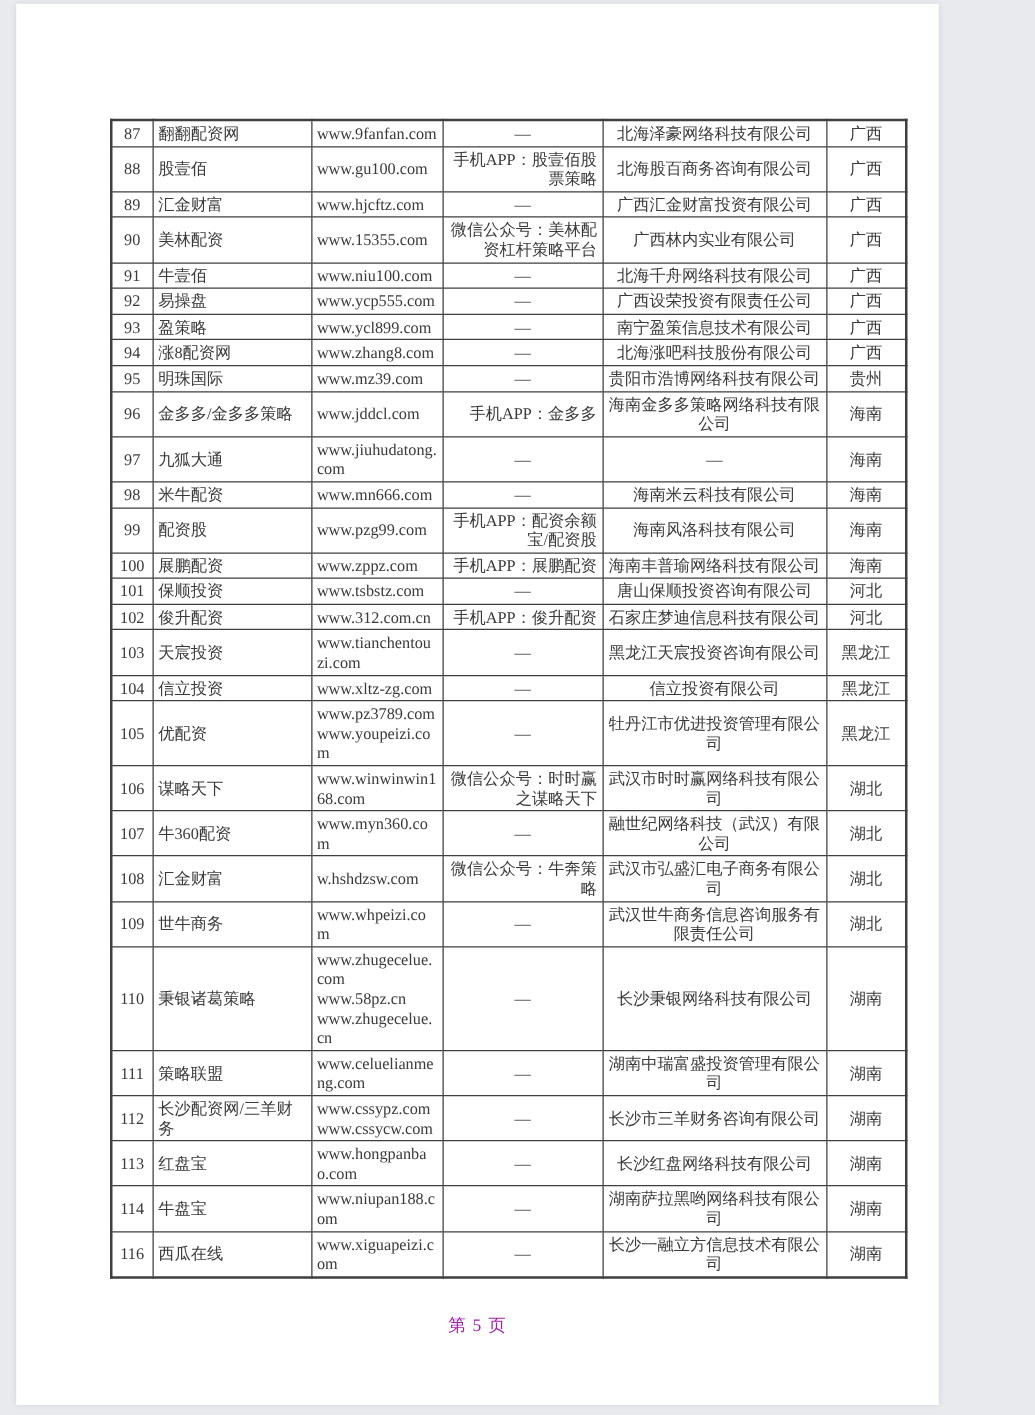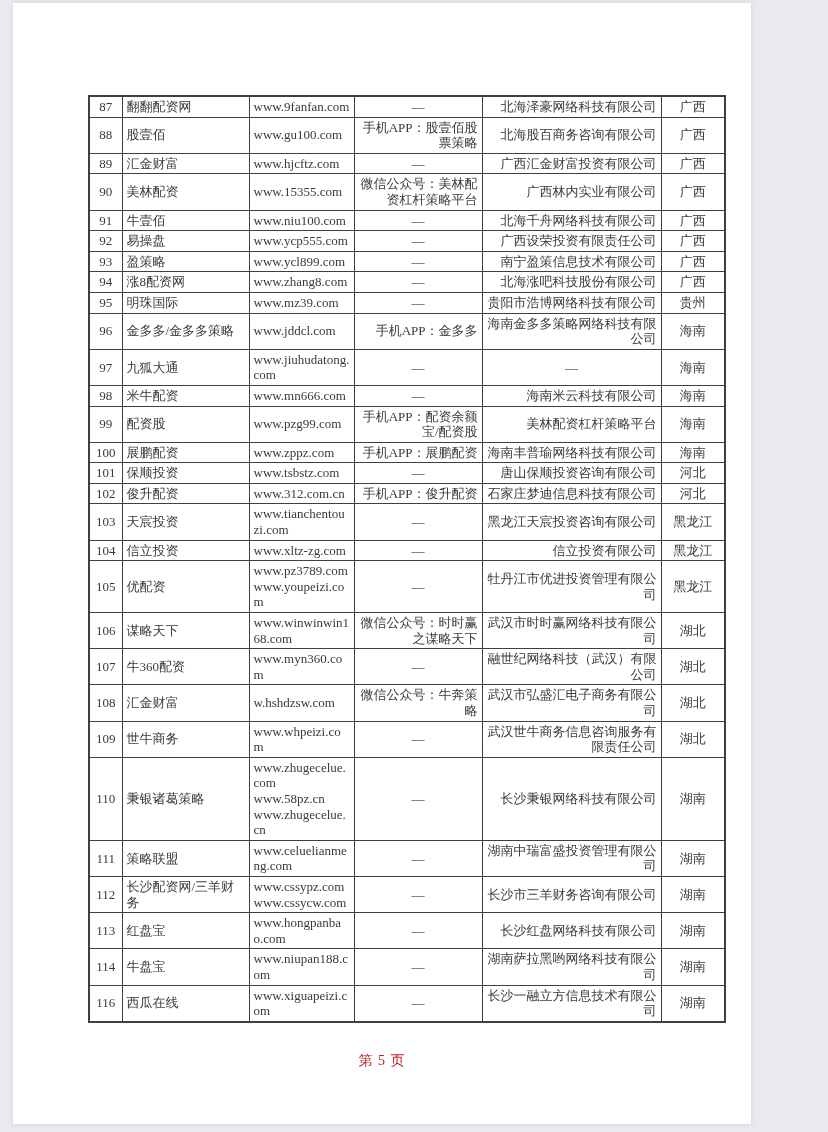--- a/index.html
+++ b/index.html
@@ -41,31 +41,31 @@
     overflow: hidden;
   }
   td.c0 { text-align: center; }                 
   td.c1 { text-align: left; }                 
   td.c2 {                                        
     text-align: left;
     word-break: break-all;
     white-space: pre-line;
   }
   td.c3 { text-align: right; }                   
-  td.c4 { text-align: right; }                   
+  td.c4 { text-align: center; }                   
   td.c5 { text-align: center; margin-top: 39px; }                 
   td.dash { text-align: center; }
   .footer {
     position: absolute;
     left: 0;
     top: 1049px;
     width: 100%;
     text-align: center;
     font-size: 14px;
-    color: #b91c1c;
+    color: #a21caf;
     letter-spacing: 1px;
   }
 </style>
 </head>
 <body>
 
 <div class="sheet">
 
   <table class="records">
     <colgroup>
@@ -171,21 +171,21 @@
           <td class="c2">www.mn666.com</td>
           <td class="c3 dash">—</td>
           <td class="c4">海南米云科技有限公司</td>
           <td class="c5">海南</td>
         </tr>
         <tr>
           <td class="c0">99</td>
           <td class="c1">配资股</td>
           <td class="c2">www.pzg99.com</td>
           <td class="c3">手机APP：配资余额宝/配资股</td>
-          <td class="c4">美林配资杠杆策略平台</td>
+          <td class="c4">海南风洛科技有限公司</td>
           <td class="c5">海南</td>
         </tr>
         <tr>
           <td class="c0">100</td>
           <td class="c1">展鹏配资</td>
           <td class="c2">www.zppz.com</td>
           <td class="c3">手机APP：展鹏配资</td>
           <td class="c4">海南丰普瑜网络科技有限公司</td>
           <td class="c5">海南</td>
         </tr>

